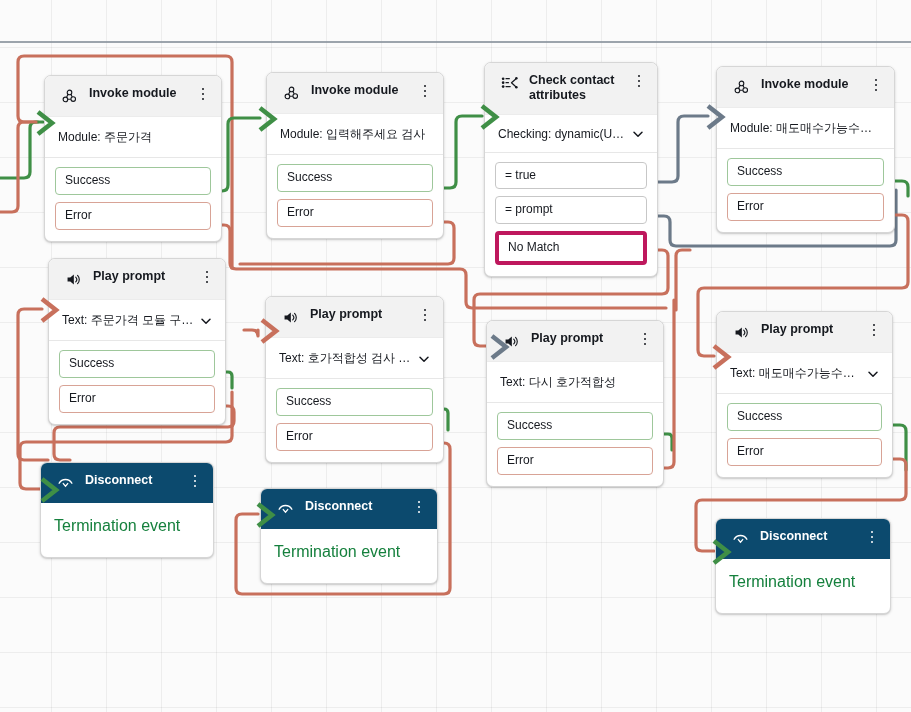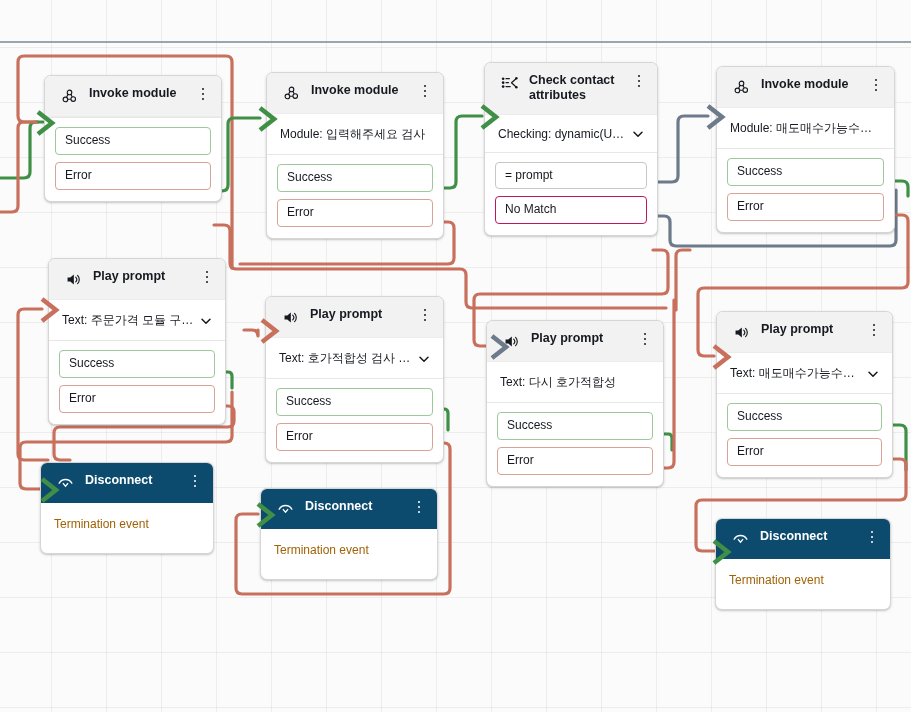--- a/index.html
+++ b/index.html
@@ -61,22 +61,22 @@
   .chev{flex:none;width:12px;height:12px;}
   .divider{height:1px;background:#e7e7e7;margin:0;}
   .ports{padding:9px 10px 11px 10px;display:flex;flex-direction:column;gap:7px;}
   .port{
     border-radius:4px;padding:6px 9px;font-size:12px;color:#16191f;
     background:#fff;line-height:1.15;
   }
   .port.success{border:1px solid #9ec79b;}
   .port.error{border:1px solid #d8a396;}
   .port.cond{border:1px solid #c7c7c7;}
-  .port.nomatch{border:1px solid #be185d;}
-  .term{padding:14px 13px 22px 13px;font-size:12px;color:#a16207;}
+  .port.nomatch{border:4px solid #be185d;}
+  .term{padding:14px 13px 22px 13px;font-size:16px;color:#15803d;}
 </style>
 </head>
 <body>
 
 <div id="canvas">
 
   <svg id="edge-layer" width="911" height="712" viewBox="0 0 911 712">
     <defs>
       <style>
         .e{fill:none;stroke-width:3.2;stroke-linecap:round;stroke-linejoin:round;}
@@ -164,20 +164,25 @@
             </g>
           </svg>
       </span>
       <span class="title">Invoke module</span>
       <span class="kebab">
           <i></i>
           <i></i>
           <i></i>
         </span>
     </div>
+    <div class="body">
+      <div class="row">
+          <span class="txt">Module: 주문가격</span>
+        </div>
+    </div>
     <div class="divider"></div>
     <div class="ports">
       <div class="port success">Success</div>
       <div class="port error">Error</div>
     </div>
   </div>
 
   <div class="node" style="left:48px;top:258px;width:176px;">
     <div class="hdr">
       <span class="nicon">
@@ -354,20 +359,21 @@
         <span class="txt">Checking: dynamic(User defi...</span>
         <span class="chev">
           <svg width="12" height="12" viewBox="0 0 12 12">
               <path d="M2 4.3 L6 8.3 L10 4.3" fill="none" stroke="#16191f" stroke-width="1.5" stroke-linecap="round" stroke-linejoin="round"></path>
             </svg>
         </span>
       </div>
     </div>
     <div class="divider"></div>
     <div class="ports">
+      <div class="port cond">= true</div>
       <div class="port cond">= prompt</div>
       <div class="port nomatch">No Match</div>
     </div>
   </div>
 
   <div class="node" style="left:486px;top:320px;width:176px;">
     <div class="hdr">
       <span class="nicon">
         <svg width="17" height="17" viewBox="0 0 20 20">
             <g fill="#16191f">

